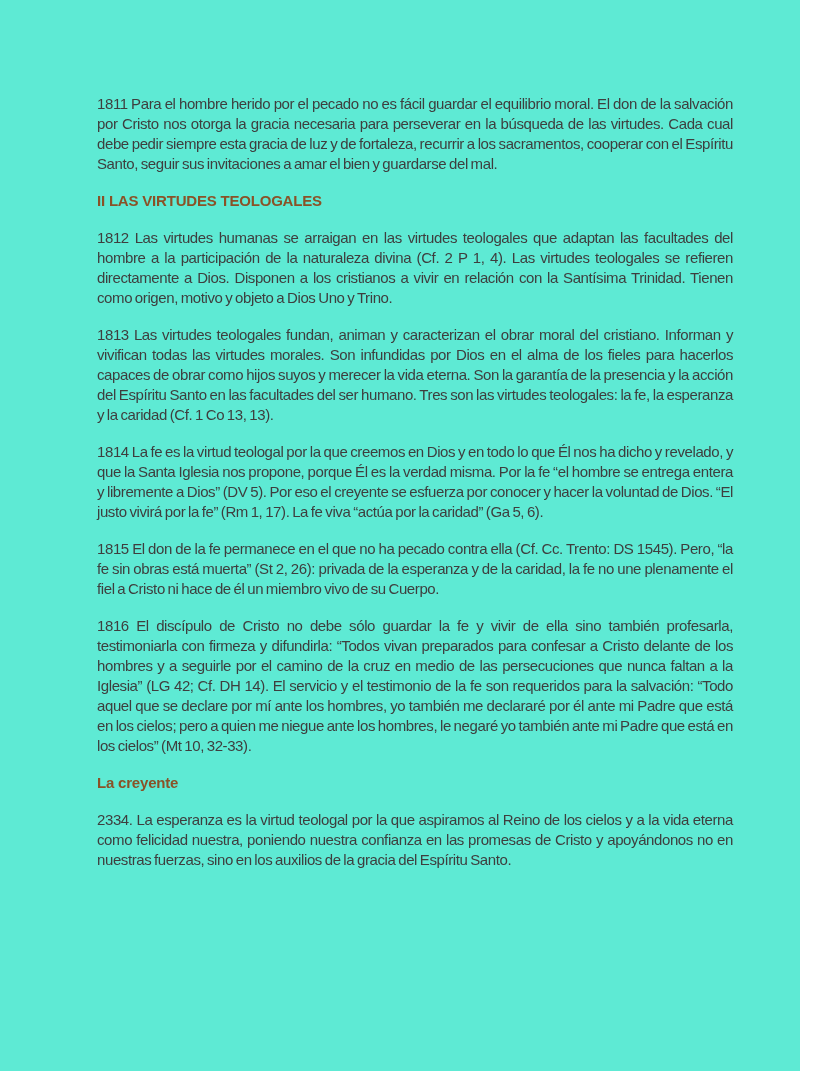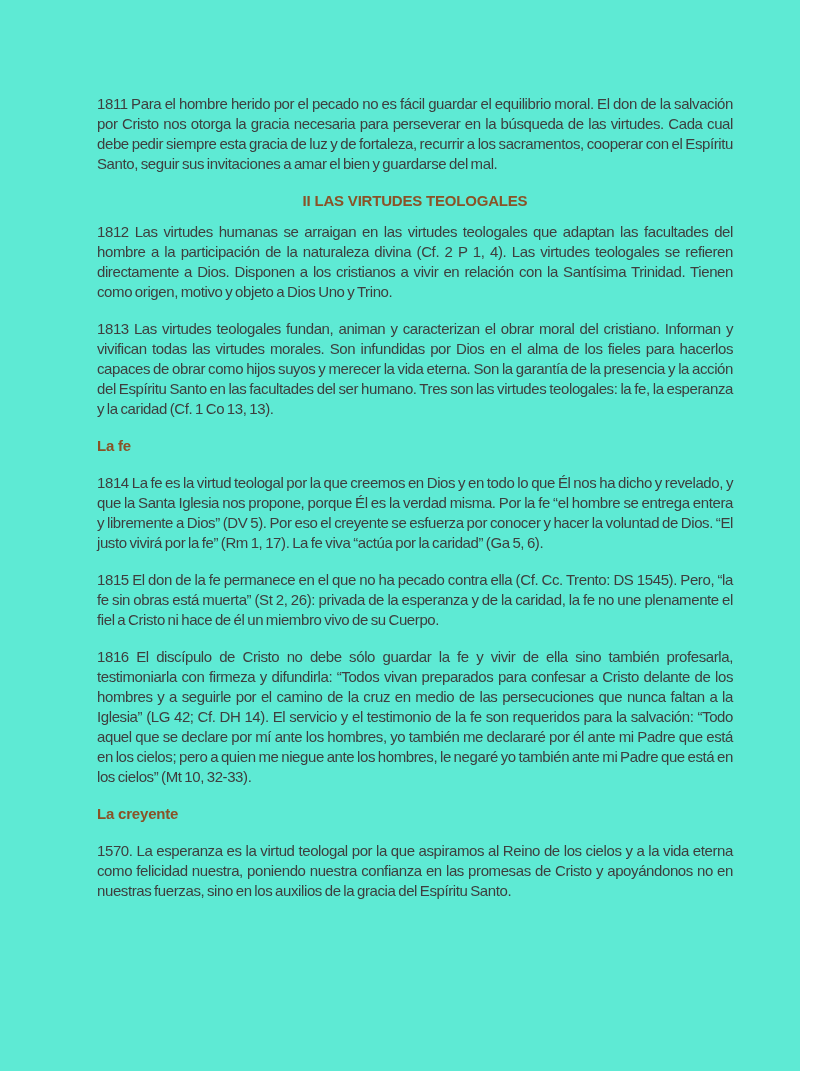--- a/index.html
+++ b/index.html
@@ -24,27 +24,27 @@
   .para {
     margin: 0 0 17px 0;
     font-size: 15px;
     line-height: 20px;
     letter-spacing: -0.4px;
     word-spacing: -1px;
     color: #3e3e3e;
     text-align: justify;
   }
   .section-heading {
-    margin: 0 0 11px 0;
+    margin: 0 0 17px 0;
     font-size: 15px;
     line-height: 20px;
     font-weight: 700;
     letter-spacing: -0.2px;
     color: #8a5227;
-    text-align: center;
+    text-align: left;
   }
   .subheading {
     margin: 0 0 17px 0;
     font-size: 15px;
     line-height: 20px;
     font-weight: 700;
     letter-spacing: -0.2px;
     color: #8a5227;
     text-align: left;
   }
@@ -56,26 +56,25 @@
   <div class="content">
 
     <p class="para">1811 Para el hombre herido por el pecado no es fácil guardar el equilibrio moral. El don de la salvación por Cristo nos otorga la gracia necesaria para perseverar en la búsqueda de las virtudes. Cada cual debe pedir siempre esta gracia de luz y de fortaleza, recurrir a los sacramentos, cooperar con el Espíritu Santo, seguir sus invitaciones a amar el bien y guardarse del mal.</p>
 
     <h1 class="section-heading">II LAS VIRTUDES TEOLOGALES</h1>
 
     <p class="para">1812 Las virtudes humanas se arraigan en las virtudes teologales que adaptan las facultades del hombre a la participación de la naturaleza divina (Cf. 2 P 1, 4). Las virtudes teologales se refieren directamente a Dios. Disponen a los cristianos a vivir en relación con la Santísima Trinidad. Tienen como origen, motivo y objeto a Dios Uno y Trino.</p>
 
     <p class="para">1813 Las virtudes teologales fundan, animan y caracterizan el obrar moral del cristiano. Informan y vivifican todas las virtudes morales. Son infundidas por Dios en el alma de los fieles para hacerlos capaces de obrar como hijos suyos y merecer la vida eterna. Son la garantía de la presencia y la acción del Espíritu Santo en las facultades del ser humano. Tres son las virtudes teologales: la fe, la esperanza y la caridad (Cf. 1 Co 13, 13).</p>
 
-    <h2 class="subheading">La fe</h2>
 
     <p class="para">1814 La fe es la virtud teologal por la que creemos en Dios y en todo lo que Él nos ha dicho y revelado, y que la Santa Iglesia nos propone, porque Él es la verdad misma. Por la fe “el hombre se entrega entera y libremente a Dios” (DV 5). Por eso el creyente se esfuerza por conocer y hacer la voluntad de Dios. “El justo vivirá por la fe” (Rm 1, 17). La fe viva “actúa por la caridad” (Ga 5, 6).</p>
 
     <p class="para">1815 El don de la fe permanece en el que no ha pecado contra ella (Cf. Cc. Trento: DS 1545). Pero, “la fe sin obras está muerta” (St 2, 26): privada de la esperanza y de la caridad, la fe no une plenamente el fiel a Cristo ni hace de él un miembro vivo de su Cuerpo.</p>
 
     <p class="para">1816 El discípulo de Cristo no debe sólo guardar la fe y vivir de ella sino también profesarla, testimoniarla con firmeza y difundirla: “Todos vivan preparados para confesar a Cristo delante de los hombres y a seguirle por el camino de la cruz en medio de las persecuciones que nunca faltan a la Iglesia” (LG 42; Cf. DH 14). El servicio y el testimonio de la fe son requeridos para la salvación: “Todo aquel que se declare por mí ante los hombres, yo también me declararé por él ante mi Padre que está en los cielos; pero a quien me niegue ante los hombres, le negaré yo también ante mi Padre que está en los cielos” (Mt 10, 32-33).</p>
 
     <h2 class="subheading">La creyente</h2>
 
-    <p class="para">1570. La esperanza es la virtud teologal por la que aspiramos al Reino de los cielos y a la vida eterna como felicidad nuestra, poniendo nuestra confianza en las promesas de Cristo y apoyándonos no en nuestras fuerzas, sino en los auxilios de la gracia del Espíritu Santo.</p>
+    <p class="para">2334. La esperanza es la virtud teologal por la que aspiramos al Reino de los cielos y a la vida eterna como felicidad nuestra, poniendo nuestra confianza en las promesas de Cristo y apoyándonos no en nuestras fuerzas, sino en los auxilios de la gracia del Espíritu Santo.</p>
 
   </div>
 </div>
 
 </body></html>

